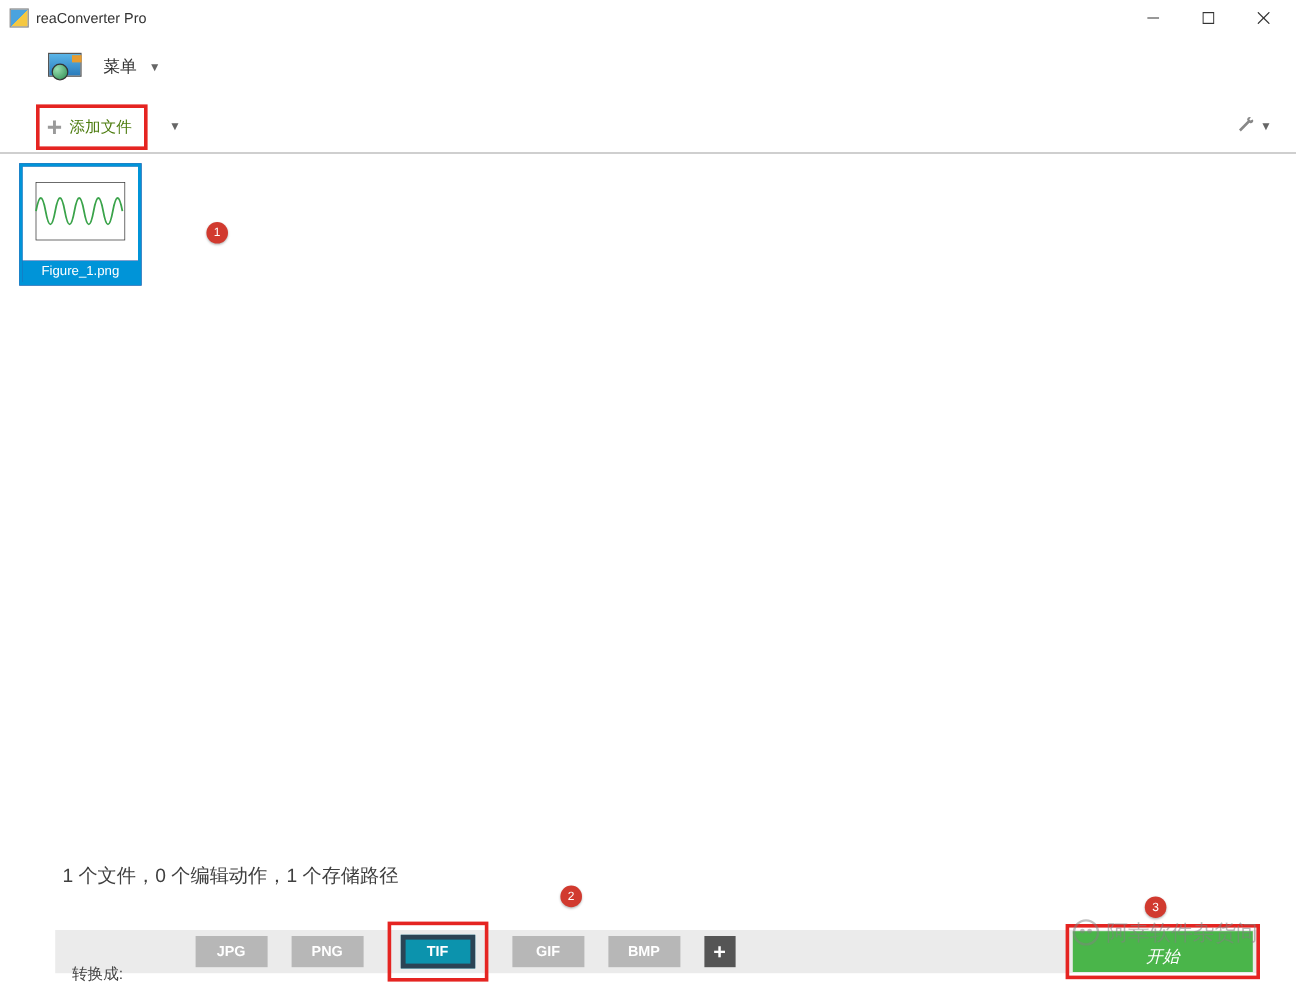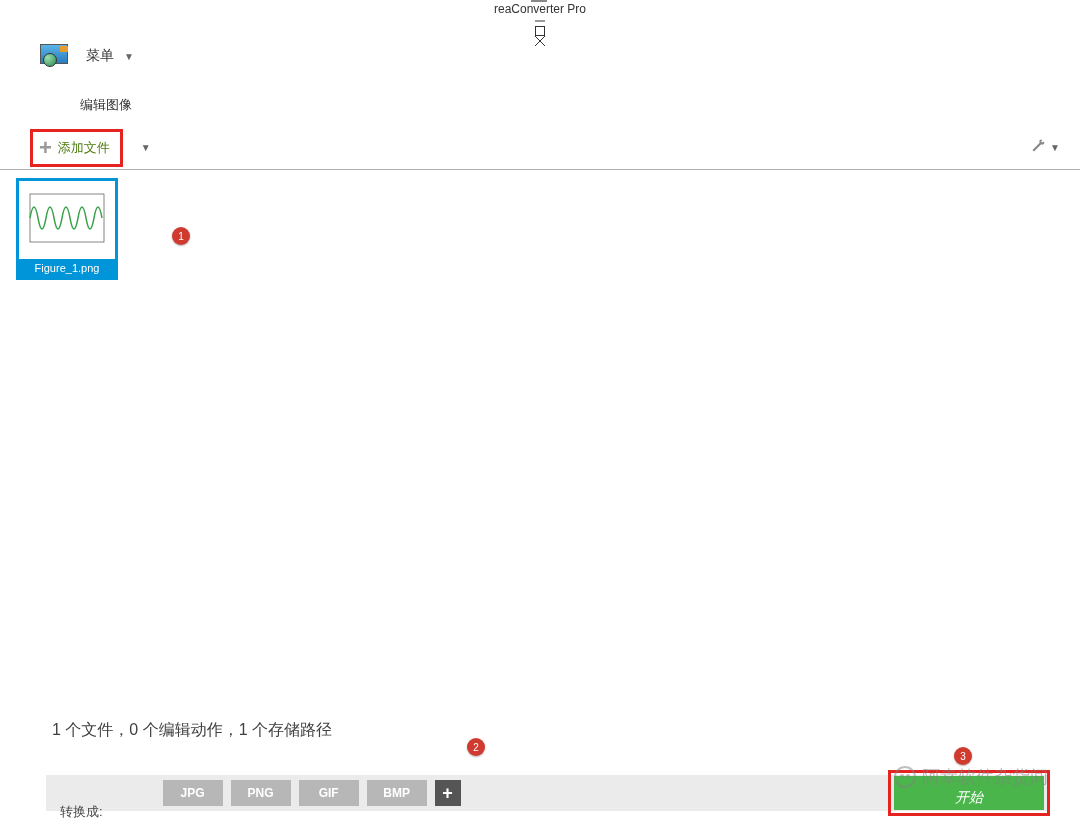--- a/index.html
+++ b/index.html
@@ -11,21 +11,20 @@
       height: 829px;
       overflow: hidden;
       position: relative;
     }
     
     .titlebar {
       display: flex;
       align-items: center;
       height: 30px;
       padding: 0 4px;
-      flex-direction: column;
     }
     .titlebar .app-icon {
       width: 16px; height: 16px;
       margin-left: 4px;
       margin-right: 6px;
       background: linear-gradient(135deg,#4aa3df 0%,#4aa3df 50%,#f5c842 50%,#f5c842 100%);
       border: 1px solid #888;
     }
     .titlebar .title { font-size: 12px; color: #333; }
     .titlebar .spacer { flex: 1; }
@@ -195,21 +194,21 @@
       display: flex;
       align-items: center;
       background: #ebebeb;
     }
     .convert-label {
       padding: 0 60px 0 14px;
       color: #444;
       font-size: 13px;
       margin-top: 38px;
     }
-    .fmt-btns { display: flex; gap: 8px; align-items: center; }
+    .fmt-btns { display: flex; gap: 20px; align-items: center; }
     .fmt-btn {
       width: 60px; height: 26px;
       background: #b7b7b7;
       color: #fff;
       font-size: 12px;
       font-weight: bold;
       display: flex;
       align-items: center;
       justify-content: center;
       cursor: pointer;
@@ -317,21 +316,20 @@
     <div class="accent"></div>
     <div class="lens"></div>
   </div>
   <div style="display:flex;align-items:center;cursor:pointer;">
     <span class="menu-label">菜单</span>
     <span class="menu-caret">▼</span>
   </div>
 </div>
 
 <div class="tabs-row">
-  <div class="tab">编辑图像</div>
 </div>
 
 <div class="toolbar">
   <div class="add-btn-wrap">
     <span class="plus-gray">+</span>
     <span class="add-label">添加文件</span>
   </div>
   <span class="add-caret">▼</span>
   <span class="wrench-icon">
     <svg width="16" height="16" viewBox="0 0 16 16">
@@ -357,20 +355,23 @@
 <div class="status-line">1 个文件，0 个编辑动作，1 个存储路径</div>
 
 <div class="badge" style="left:467px; bottom:73px;">2</div>
 <div class="badge" style="right:108px; bottom:64px;">3</div>
 
 <div class="bottom-bar">
   <div class="convert-label">转换成:</div>
   <div class="fmt-btns">
     <div class="fmt-btn">JPG</div>
     <div class="fmt-btn">PNG</div>
+    <div class="fmt-wrap-highlight">
+      <div class="fmt-btn selected">TIF</div>
+    </div>
     <div class="fmt-btn">GIF</div>
     <div class="fmt-btn">BMP</div>
     <div class="fmt-plus">+</div>
   </div>
   <div class="bottom-spacer"></div>
   <div class="start-wrap">
     <div class="start-btn">开始</div>
   </div>
 </div>
 

